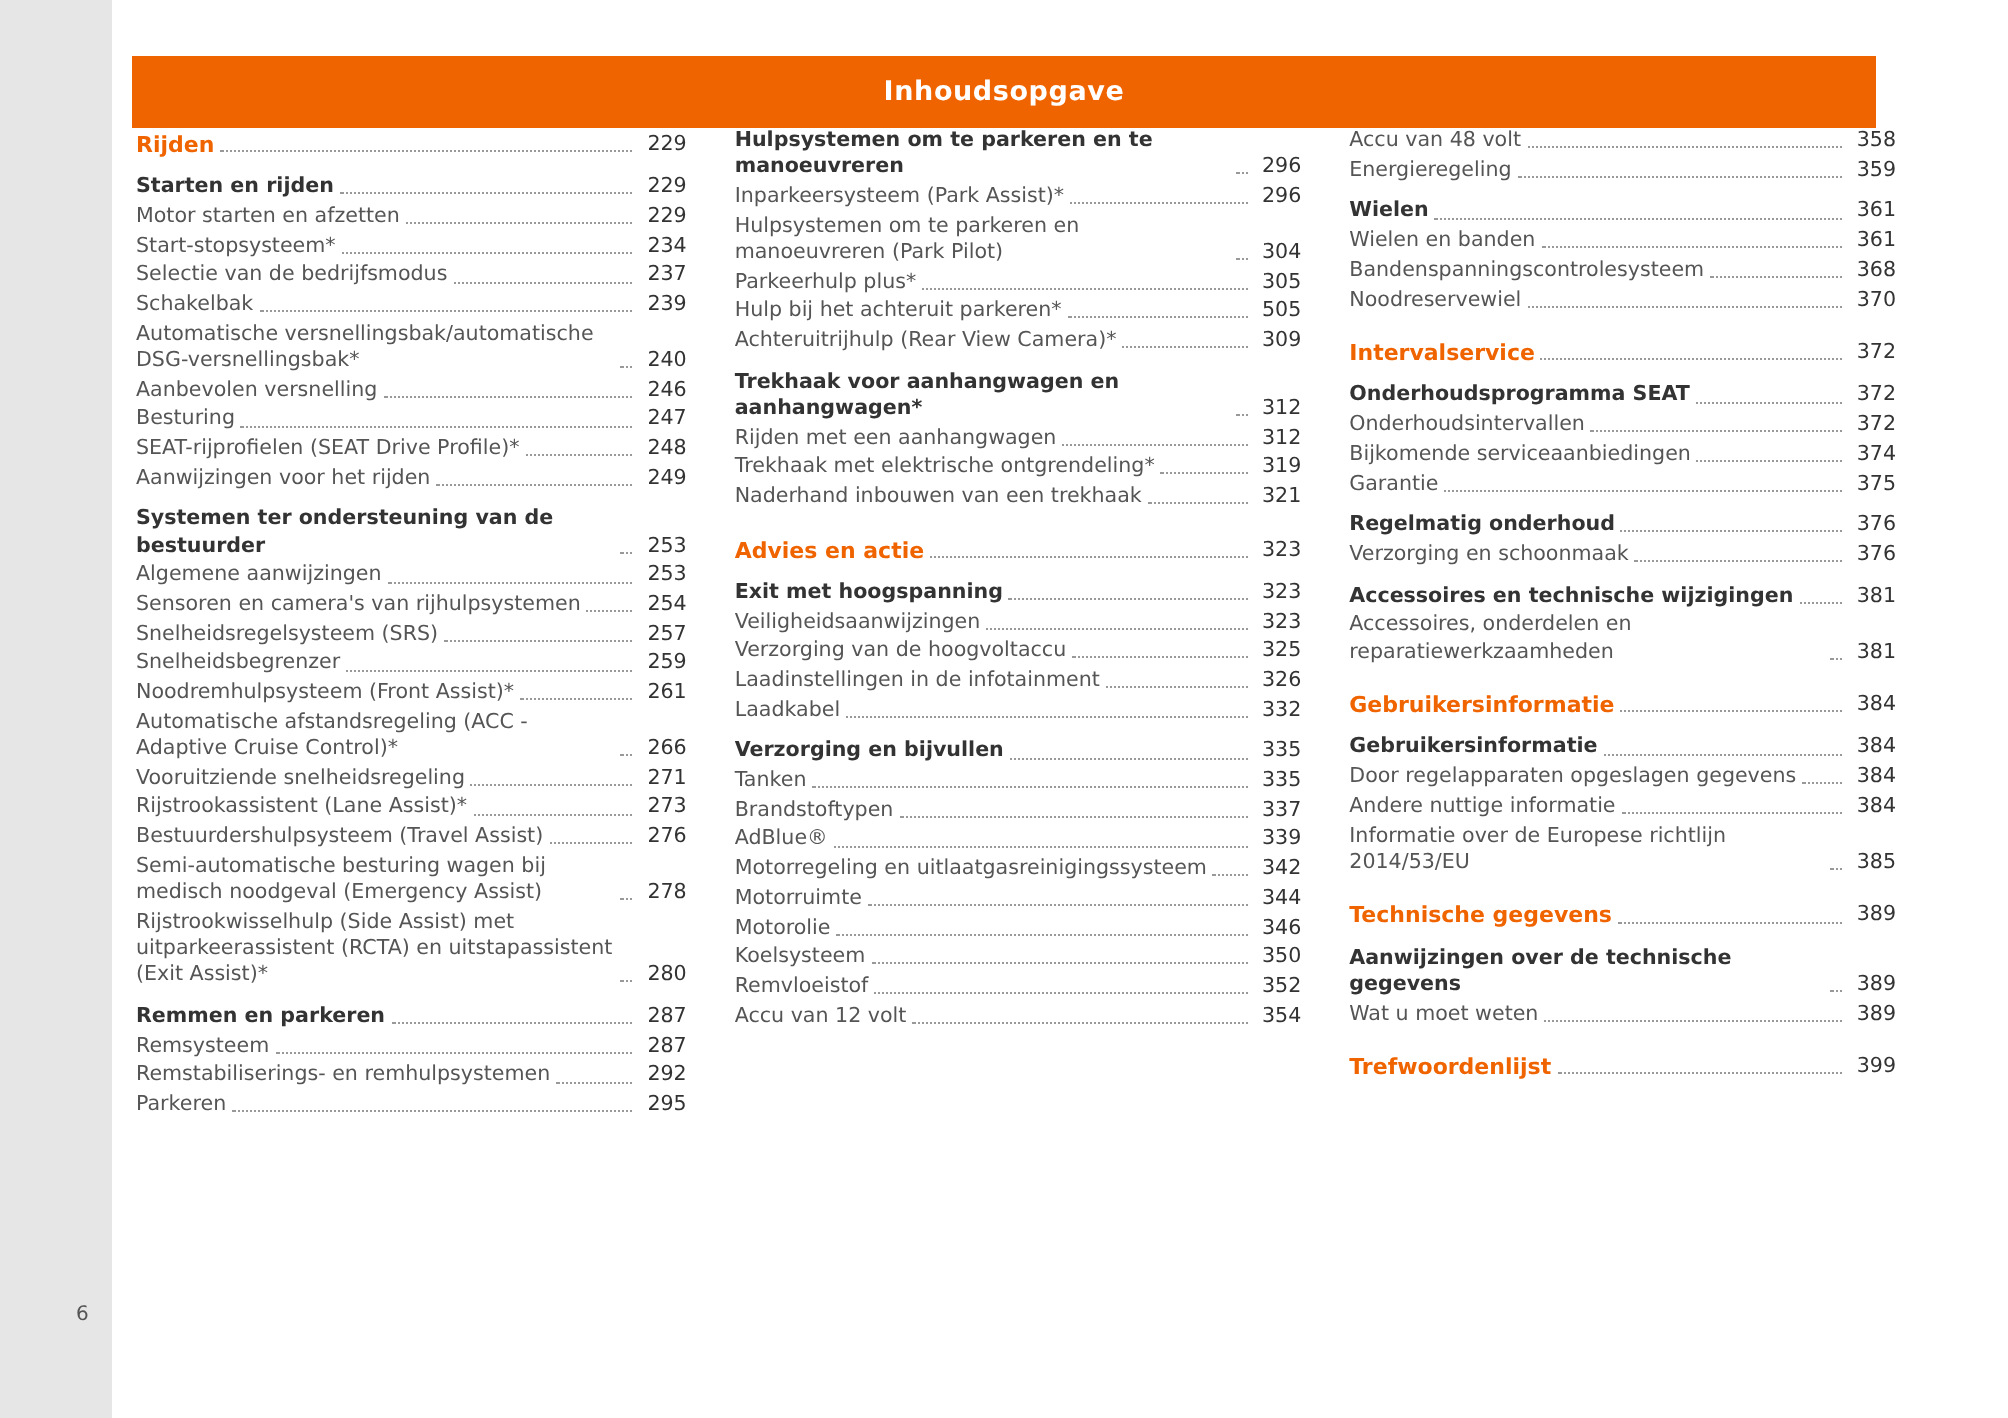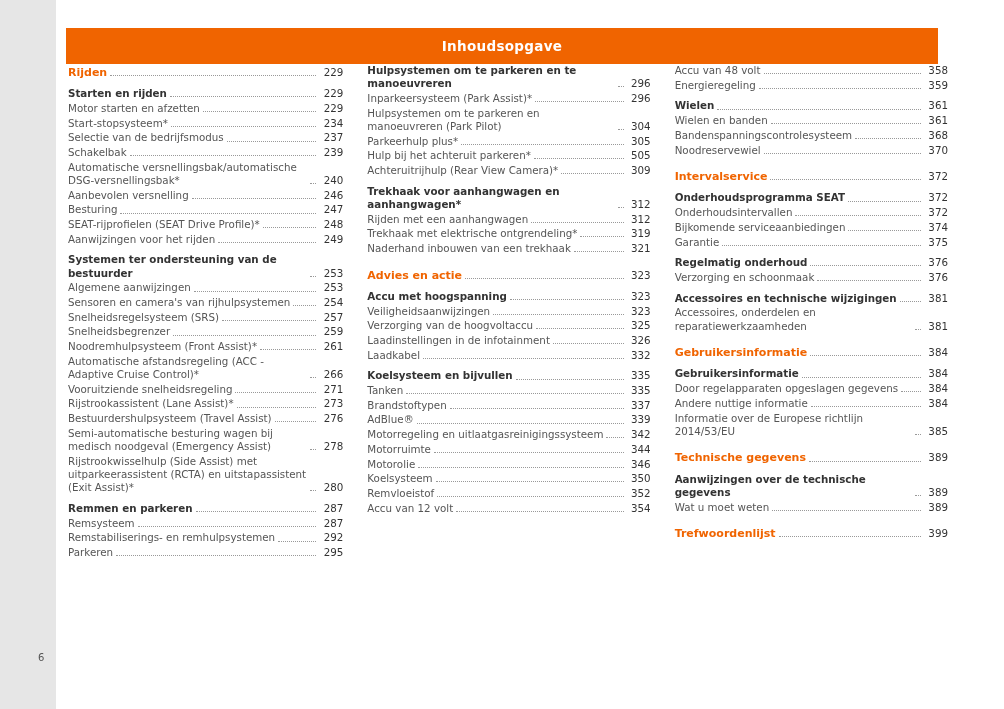--- a/index.html
+++ b/index.html
@@ -322,21 +322,21 @@
           <span class="pg">321</span>
         </div>
         <div class="spacer-md"></div>
         <div class="entry lvl-head">
           <span class="etext">Advies en actie</span>
           <span class="dots"></span>
           <span class="pg">323</span>
         </div>
         <div class="spacer-sm"></div>
         <div class="entry lvl-sub">
-          <span class="etext">Accu met hoogspanning</span>
+          <span class="etext">Exit met hoogspanning</span>
           <span class="dots"></span>
           <span class="pg">323</span>
         </div>
         <div class="entry lvl-item">
           <span class="etext">Veiligheidsaanwijzingen</span>
           <span class="dots"></span>
           <span class="pg">323</span>
         </div>
         <div class="entry lvl-item">
           <span class="etext">Verzorging van de hoogvoltaccu</span>
@@ -348,21 +348,21 @@
           <span class="dots"></span>
           <span class="pg">326</span>
         </div>
         <div class="entry lvl-item">
           <span class="etext">Laadkabel</span>
           <span class="dots"></span>
           <span class="pg">332</span>
         </div>
         <div class="spacer-sm"></div>
         <div class="entry lvl-sub">
-          <span class="etext">Koelsysteem en bijvullen</span>
+          <span class="etext">Verzorging en bijvullen</span>
           <span class="dots"></span>
           <span class="pg">335</span>
         </div>
         <div class="entry lvl-item">
           <span class="etext">Tanken</span>
           <span class="dots"></span>
           <span class="pg">335</span>
         </div>
         <div class="entry lvl-item">
           <span class="etext">Brandstoftypen</span>

